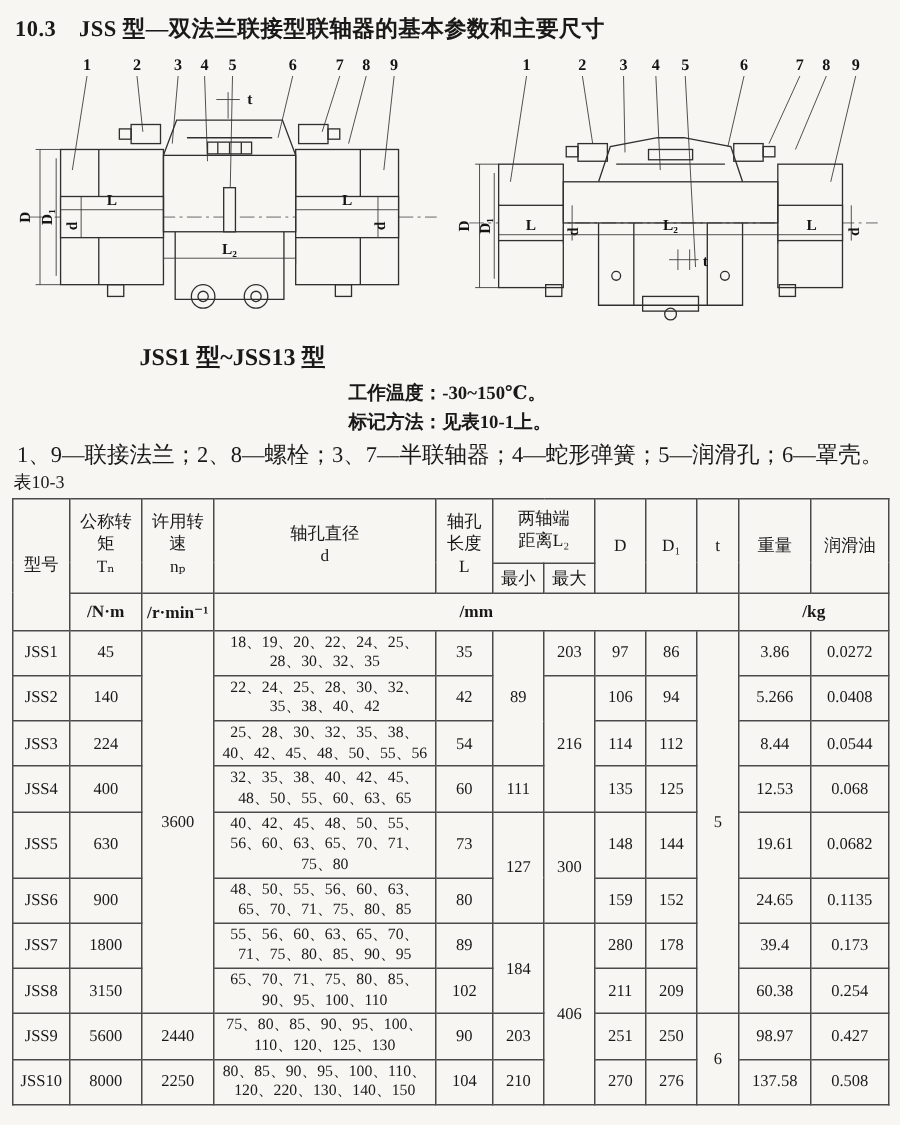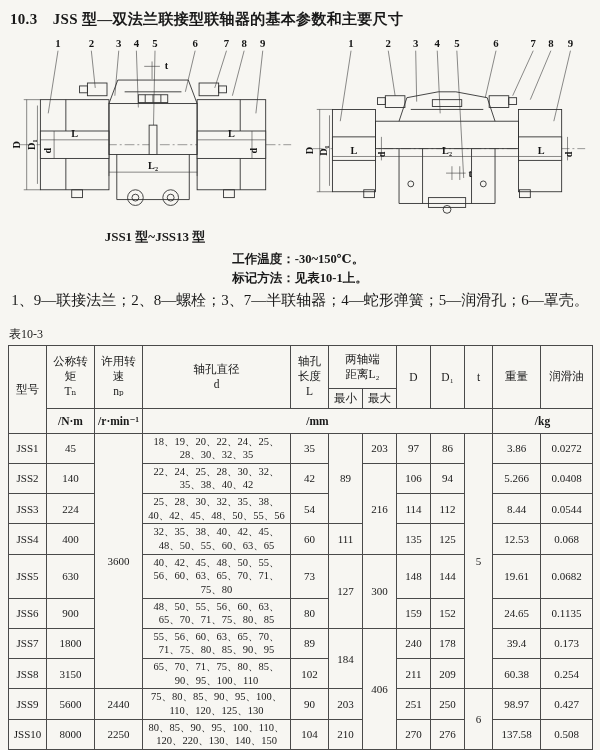--- a/index.html
+++ b/index.html
@@ -6,25 +6,25 @@
   .page {
     width:600px; height:750px; box-sizing:border-box;
     background:#f7f6f2; color:#191919;
     font-family:"Liberation Serif","DejaVu Serif",serif;
     padding:8px 8px 4px 8px; overflow:hidden;
   }
   .title { font-size:15px; font-weight:bold; margin:2px 0 6px 2px; letter-spacing:0.3px; }
   .figures { display:flex; justify-content:space-between; }
   .fig { margin:0; width:294px; text-align:center; }
   .draw { width:294px; height:192px; display:block; }
-  .figcap { font-size:13px; font-weight:bold; margin-top:1px; }
+  .figcap { font-size:16px; font-weight:bold; margin-top:1px; }
   .notes { width:fit-content; margin:4px auto 0 auto; text-align:left;
            font-size:12.5px; font-weight:bold; line-height:1.5; }
   .legend { text-align:center; font-size:15px; font-weight:normal; margin-top:3px; }
-  .table-label { font-size:12px; margin:16px 0 2px 1px; }
+  .table-label { font-size:12px; margin:0 0 2px 1px; }
   table.spec { border-collapse:collapse; table-layout:fixed; width:584px; }
   .spec th, .spec td {
     border:1px solid #4a4a4a; text-align:center; vertical-align:middle;
     font-weight:normal; padding:1px 2px; font-size:11px; overflow:hidden;
   }
   .spec thead th { font-size:11.5px; }
   .spec thead tr.hrow1 th { height:40px; }
   .spec thead tr.hrow2 th { height:17px; }
   .spec thead tr.units th { height:22px;font-weight:bold; }
   .pre { white-space:pre-line; line-height:1.3; }
@@ -392,21 +392,21 @@
           <td>24.65</td>
           <td>0.1135</td>
         </tr>
         <tr>
           <td>JSS7</td>
           <td>1800</td>
           <td class="dl">55、56、60、63、65、70、71、75、80、85、90、95</td>
           <td>89</td>
           <td rowspan="2">184</td>
           <td rowspan="4">406</td>
-          <td>240</td>
+          <td>280</td>
           <td>178</td>
           <td>39.4</td>
           <td>0.173</td>
         </tr>
         <tr>
           <td>JSS8</td>
           <td>3150</td>
           <td class="dl">65、70、71、75、80、85、90、95、100、110</td>
           <td>102</td>
           <td>211</td>

